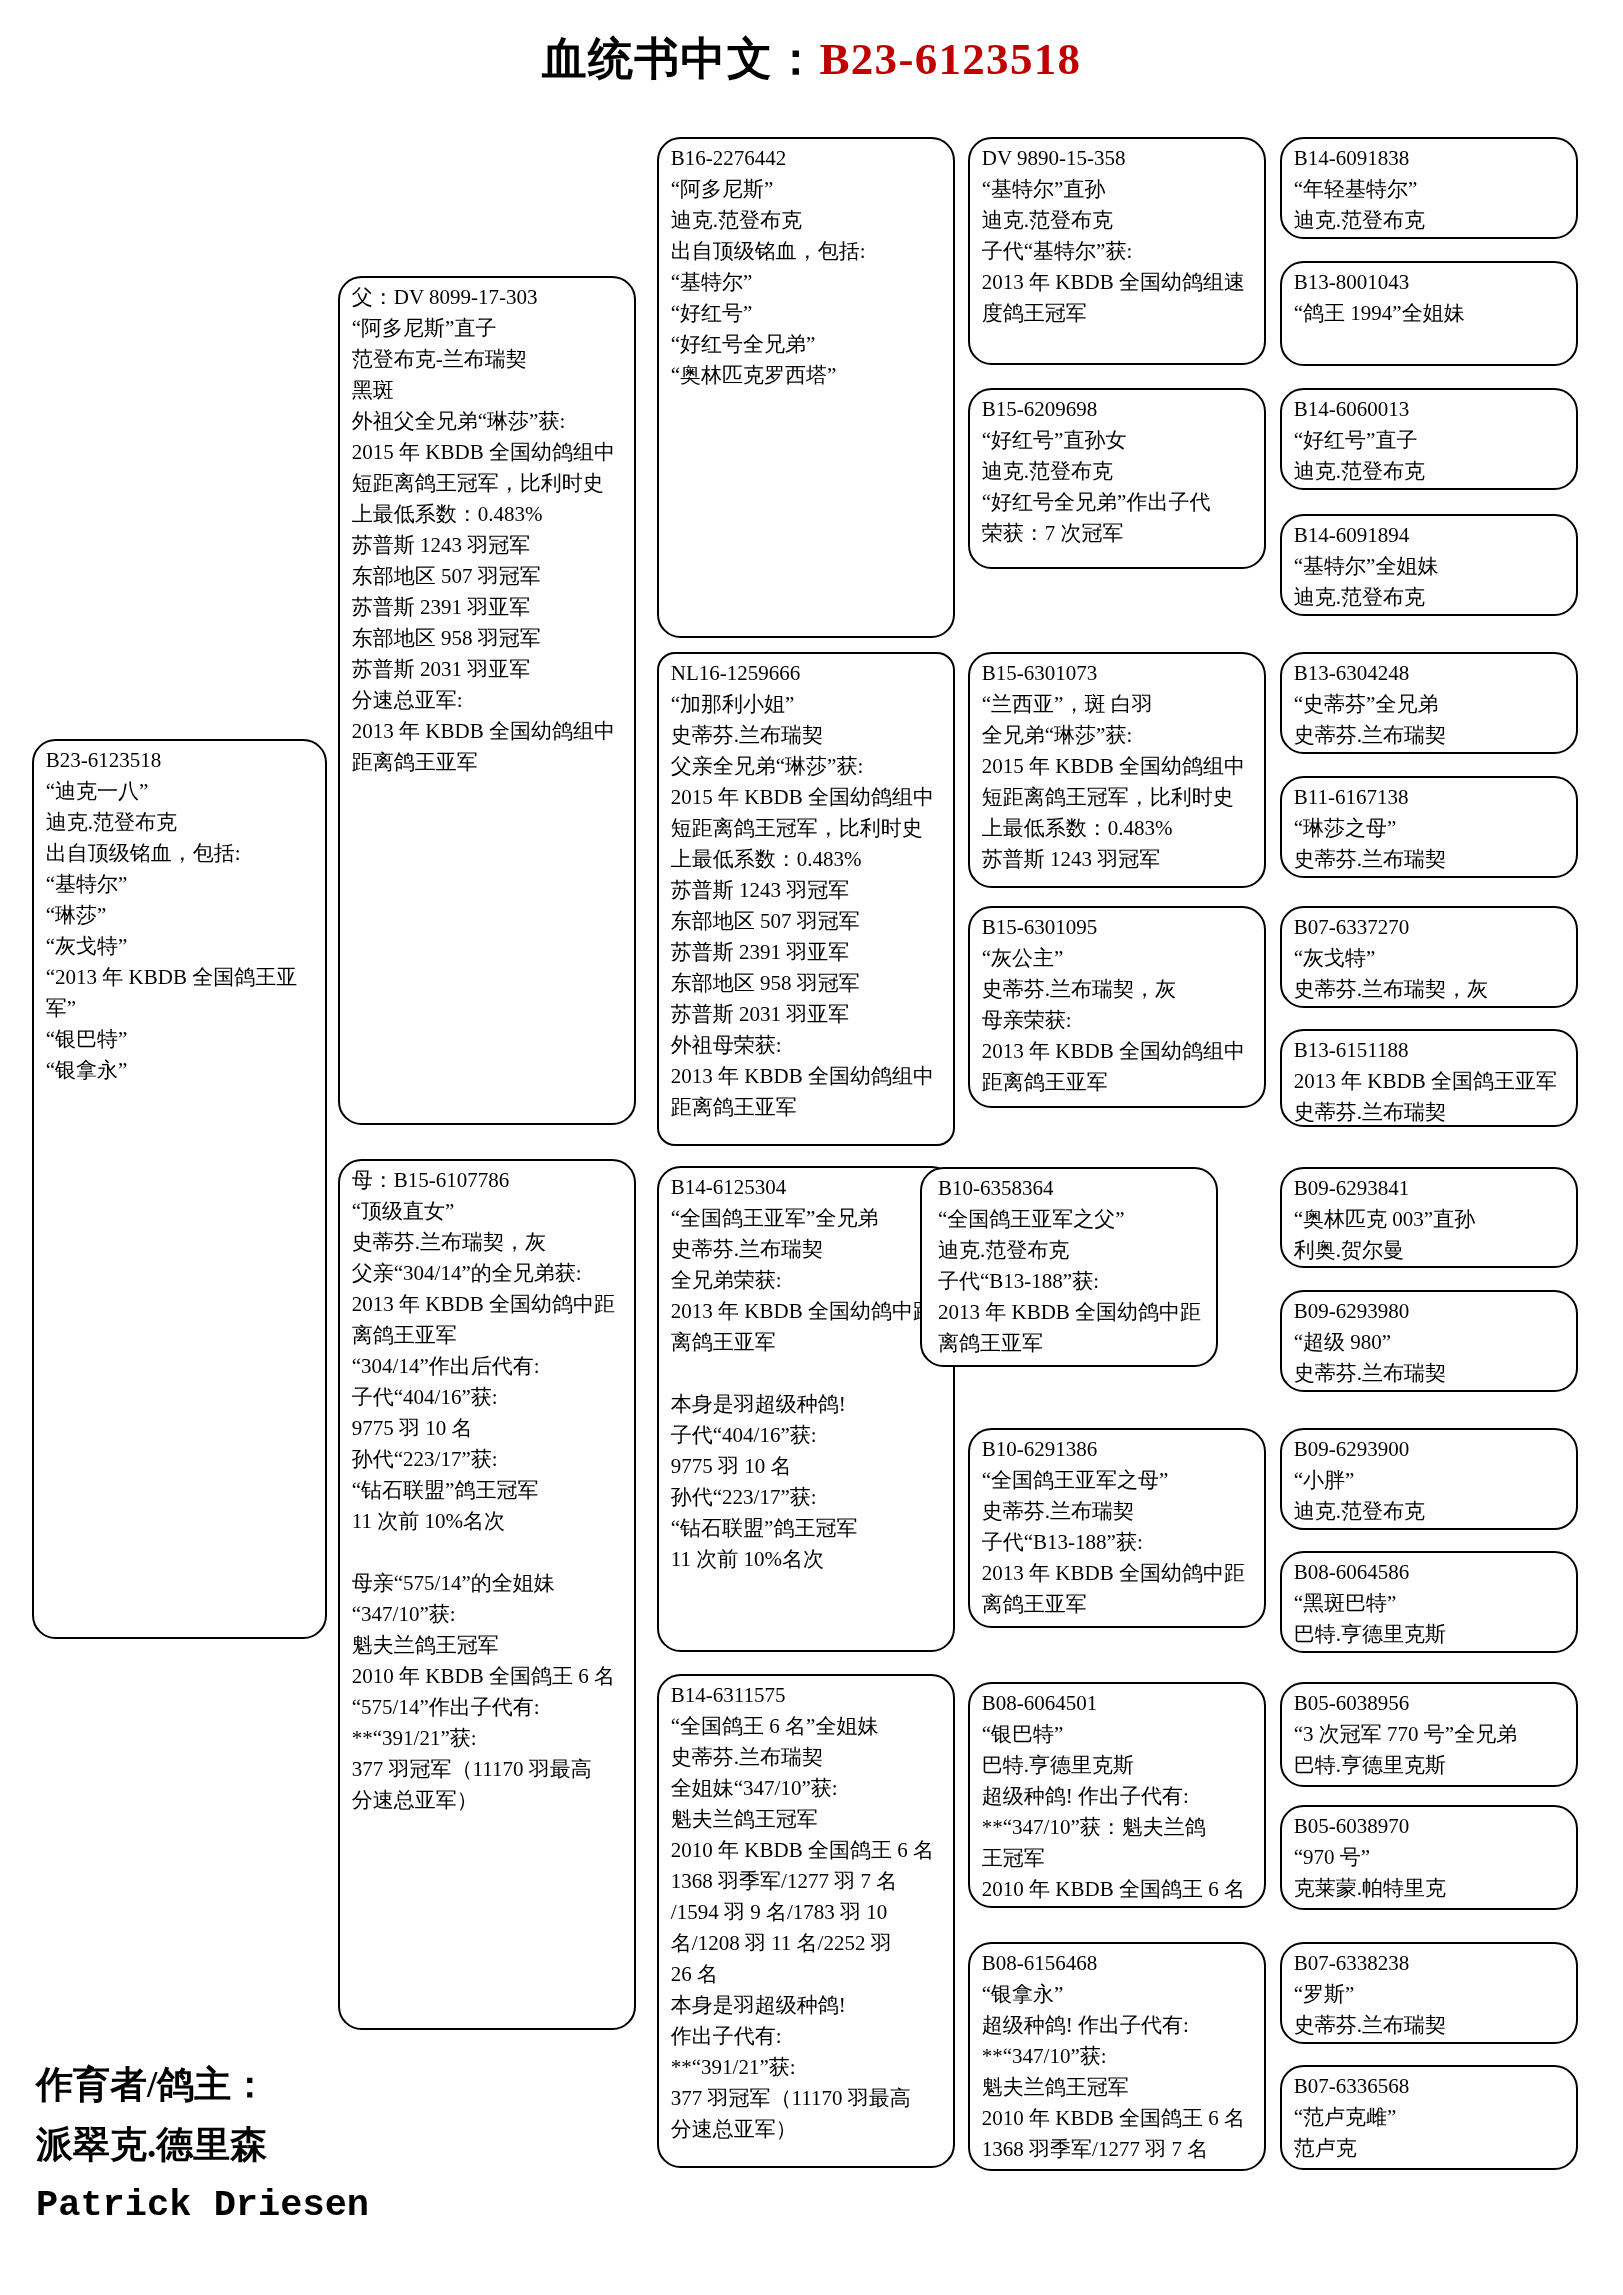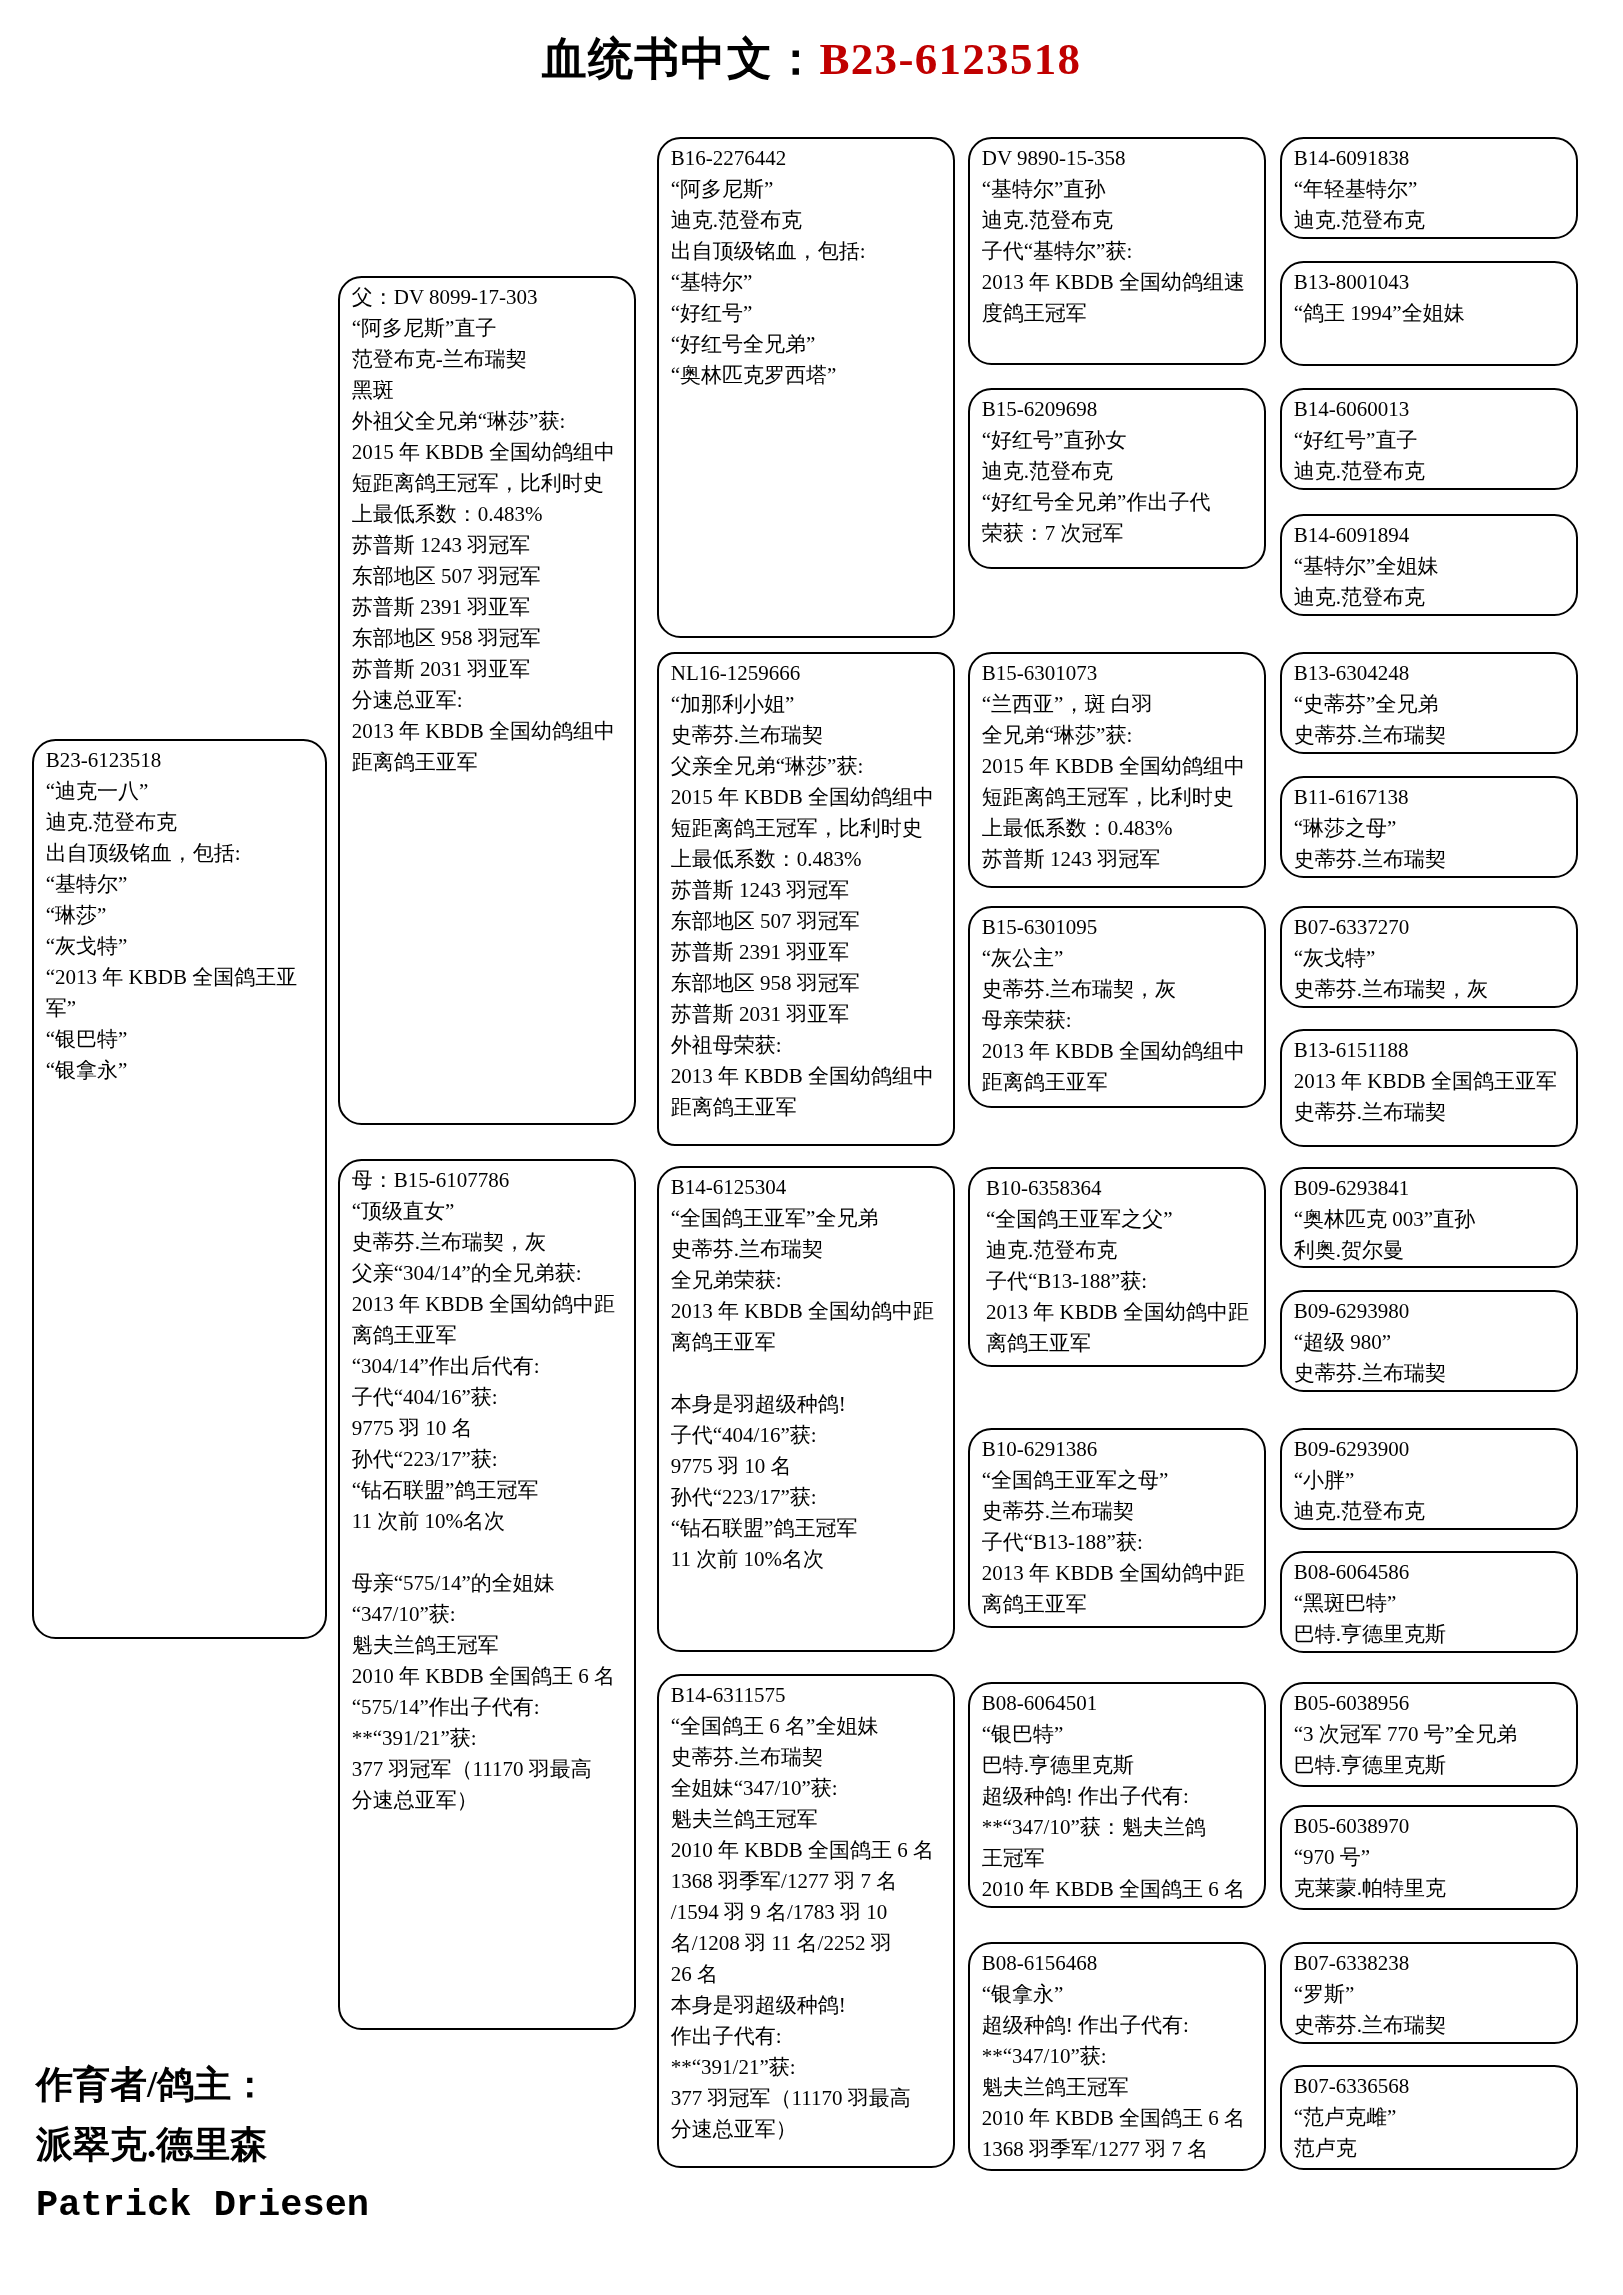--- a/index.html
+++ b/index.html
@@ -170,21 +170,21 @@
         <div class="line">苏普斯 1243 羽冠军</div>
       </div>
       <div class="box" style="left: 968px; top: 906px; width: 298px; height: 202px;">
         <div class="line">B15-6301095</div>
         <div class="line">“灰公主”</div>
         <div class="line">史蒂芬.兰布瑞契，灰</div>
         <div class="line">母亲荣获:</div>
         <div class="line">2013 年 KBDB 全国幼鸽组中</div>
         <div class="line">距离鸽王亚军</div>
       </div>
-      <div class="box" style="left: 968px; top: 1167px; width: 298px; height: 200px; padding-left: 16px;">
+      <div class="box" style="left: 920px; top: 1167px; width: 298px; height: 200px; padding-left: 16px;">
         <div class="line">B10-6358364</div>
         <div class="line">“全国鸽王亚军之父”</div>
         <div class="line">迪克.范登布克</div>
         <div class="line">子代“B13-188”获:</div>
         <div class="line">2013 年 KBDB 全国幼鸽中距</div>
         <div class="line">离鸽王亚军</div>
       </div>
       <div class="box" style="left: 968px; top: 1428px; width: 298px; height: 200px;">
         <div class="line">B10-6291386</div>
         <div class="line">“全国鸽王亚军之母”</div>
@@ -238,21 +238,21 @@
       <div class="box" style="left: 1280px; top: 776px; width: 298px; height: 102px;">
         <div class="line">B11-6167138</div>
         <div class="line">“琳莎之母”</div>
         <div class="line">史蒂芬.兰布瑞契</div>
       </div>
       <div class="box" style="left: 1280px; top: 906px; width: 298px; height: 102px;">
         <div class="line">B07-6337270</div>
         <div class="line">“灰戈特”</div>
         <div class="line">史蒂芬.兰布瑞契，灰</div>
       </div>
-      <div class="box" style="left: 1280px; top: 1029px; width: 298px; height: 118px;">
+      <div class="box" style="left: 1280px; top: 1029px; width: 298px; height: 98px;">
         <div class="line">B13-6151188</div>
         <div class="line">2013 年 KBDB 全国鸽王亚军</div>
         <div class="line">史蒂芬.兰布瑞契</div>
       </div>
       <div class="box" style="left: 1280px; top: 1167px; width: 298px; height: 101px;">
         <div class="line">B09-6293841</div>
         <div class="line">“奥林匹克 003”直孙</div>
         <div class="line">利奥.贺尔曼</div>
       </div>
       <div class="box" style="left: 1280px; top: 1290px; width: 298px; height: 102px;">

